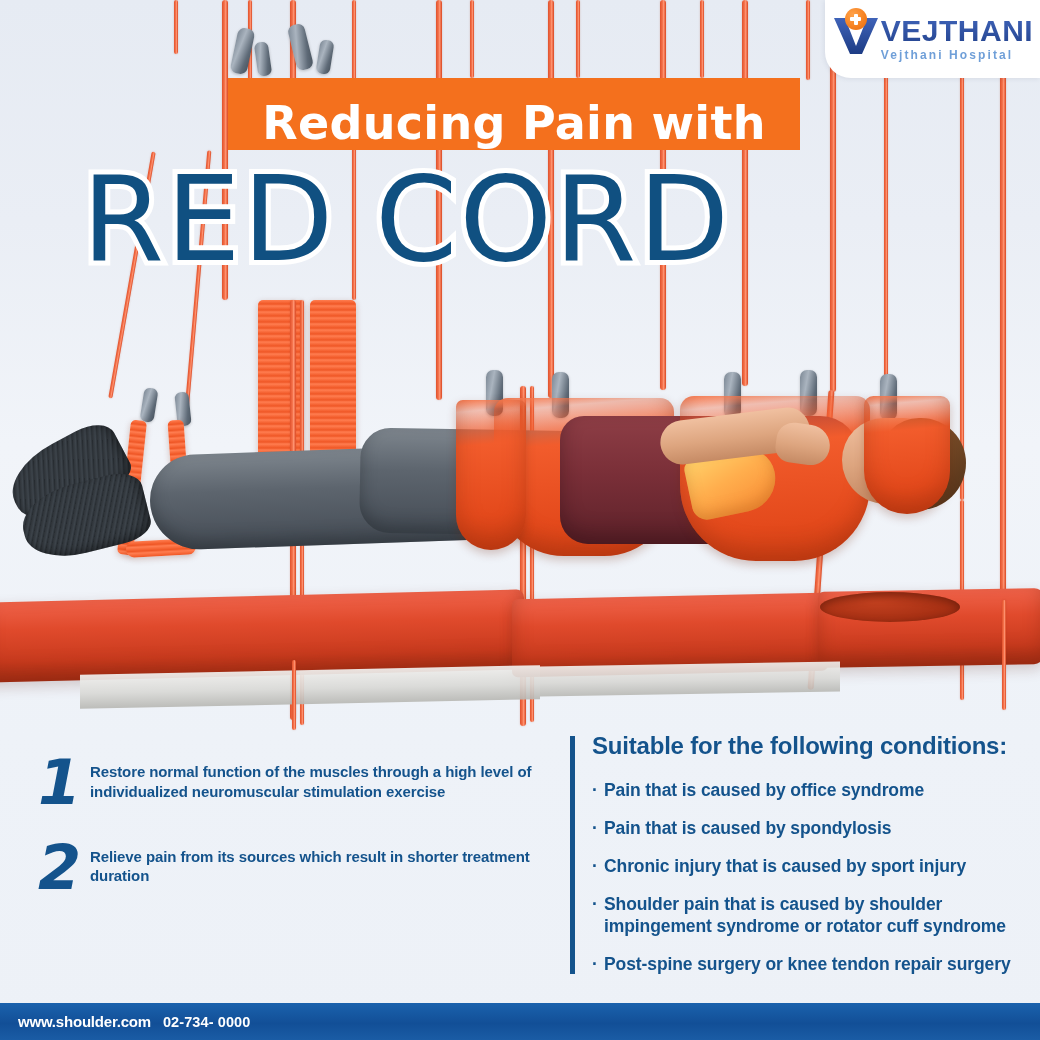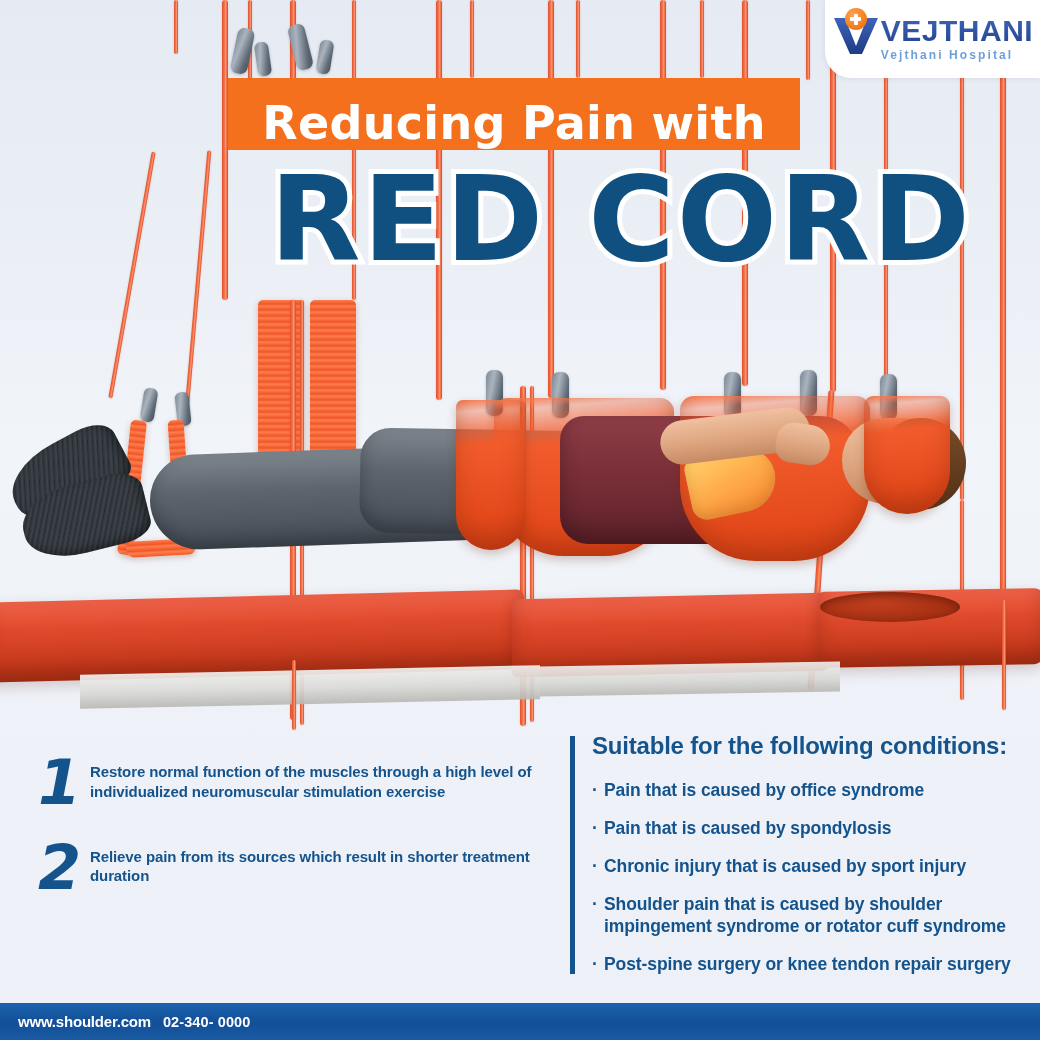--- a/index.html
+++ b/index.html
@@ -124,23 +124,23 @@
     position:absolute;left:228px;top:78px;width:572px;height:72px;
     background:#f4701d;display:flex;align-items:flex-end;justify-content:center;
   }
   .banner-txt{
     color:#fff;font-size:46px;font-weight:700;letter-spacing:.3px;
     font-family:"DejaVu Sans", sans-serif;
   }
   .title-main{
     position:absolute;left:82px;top:163px;width:890px;
     font-family:"DejaVu Sans", sans-serif;
-    font-size:118px;font-weight:700;letter-spacing:2px;line-height:.95;
+    font-size:118px;font-weight:400;letter-spacing:2px;line-height:.95;
     color:#105081;
-    text-align:right;
+    text-align:left;
     -webkit-text-stroke:10px #ffffff;
     paint-order:stroke fill;
     white-space:nowrap;
   }
   .title-sub{
     position:absolute;left:82px;top:296px;width:890px;
     font-family:"DejaVu Sans", sans-serif;
     font-size:66px;font-weight:700;letter-spacing:1px;line-height:1;
     color:#105081;text-align:right;
     -webkit-text-stroke:9px #ffffff;
@@ -337,16 +337,16 @@
       <span class="cond-txt">Shoulder pain that is caused by shoulder impingement syndrome or rotator cuff syndrome</span>
     </div>
     <div class="cond-item">
       <span class="cond-dot">·</span>
       <span class="cond-txt">Post-spine surgery or knee tendon repair surgery</span>
     </div>
   </div>
 
   <div class="footer">
     <span class="footer-url">www.shoulder.com</span>
-    <span class="footer-tel">02-340- 0000</span>
+    <span class="footer-tel">02-734- 0000</span>
   </div>
 
 </div>
 
 </body></html>

